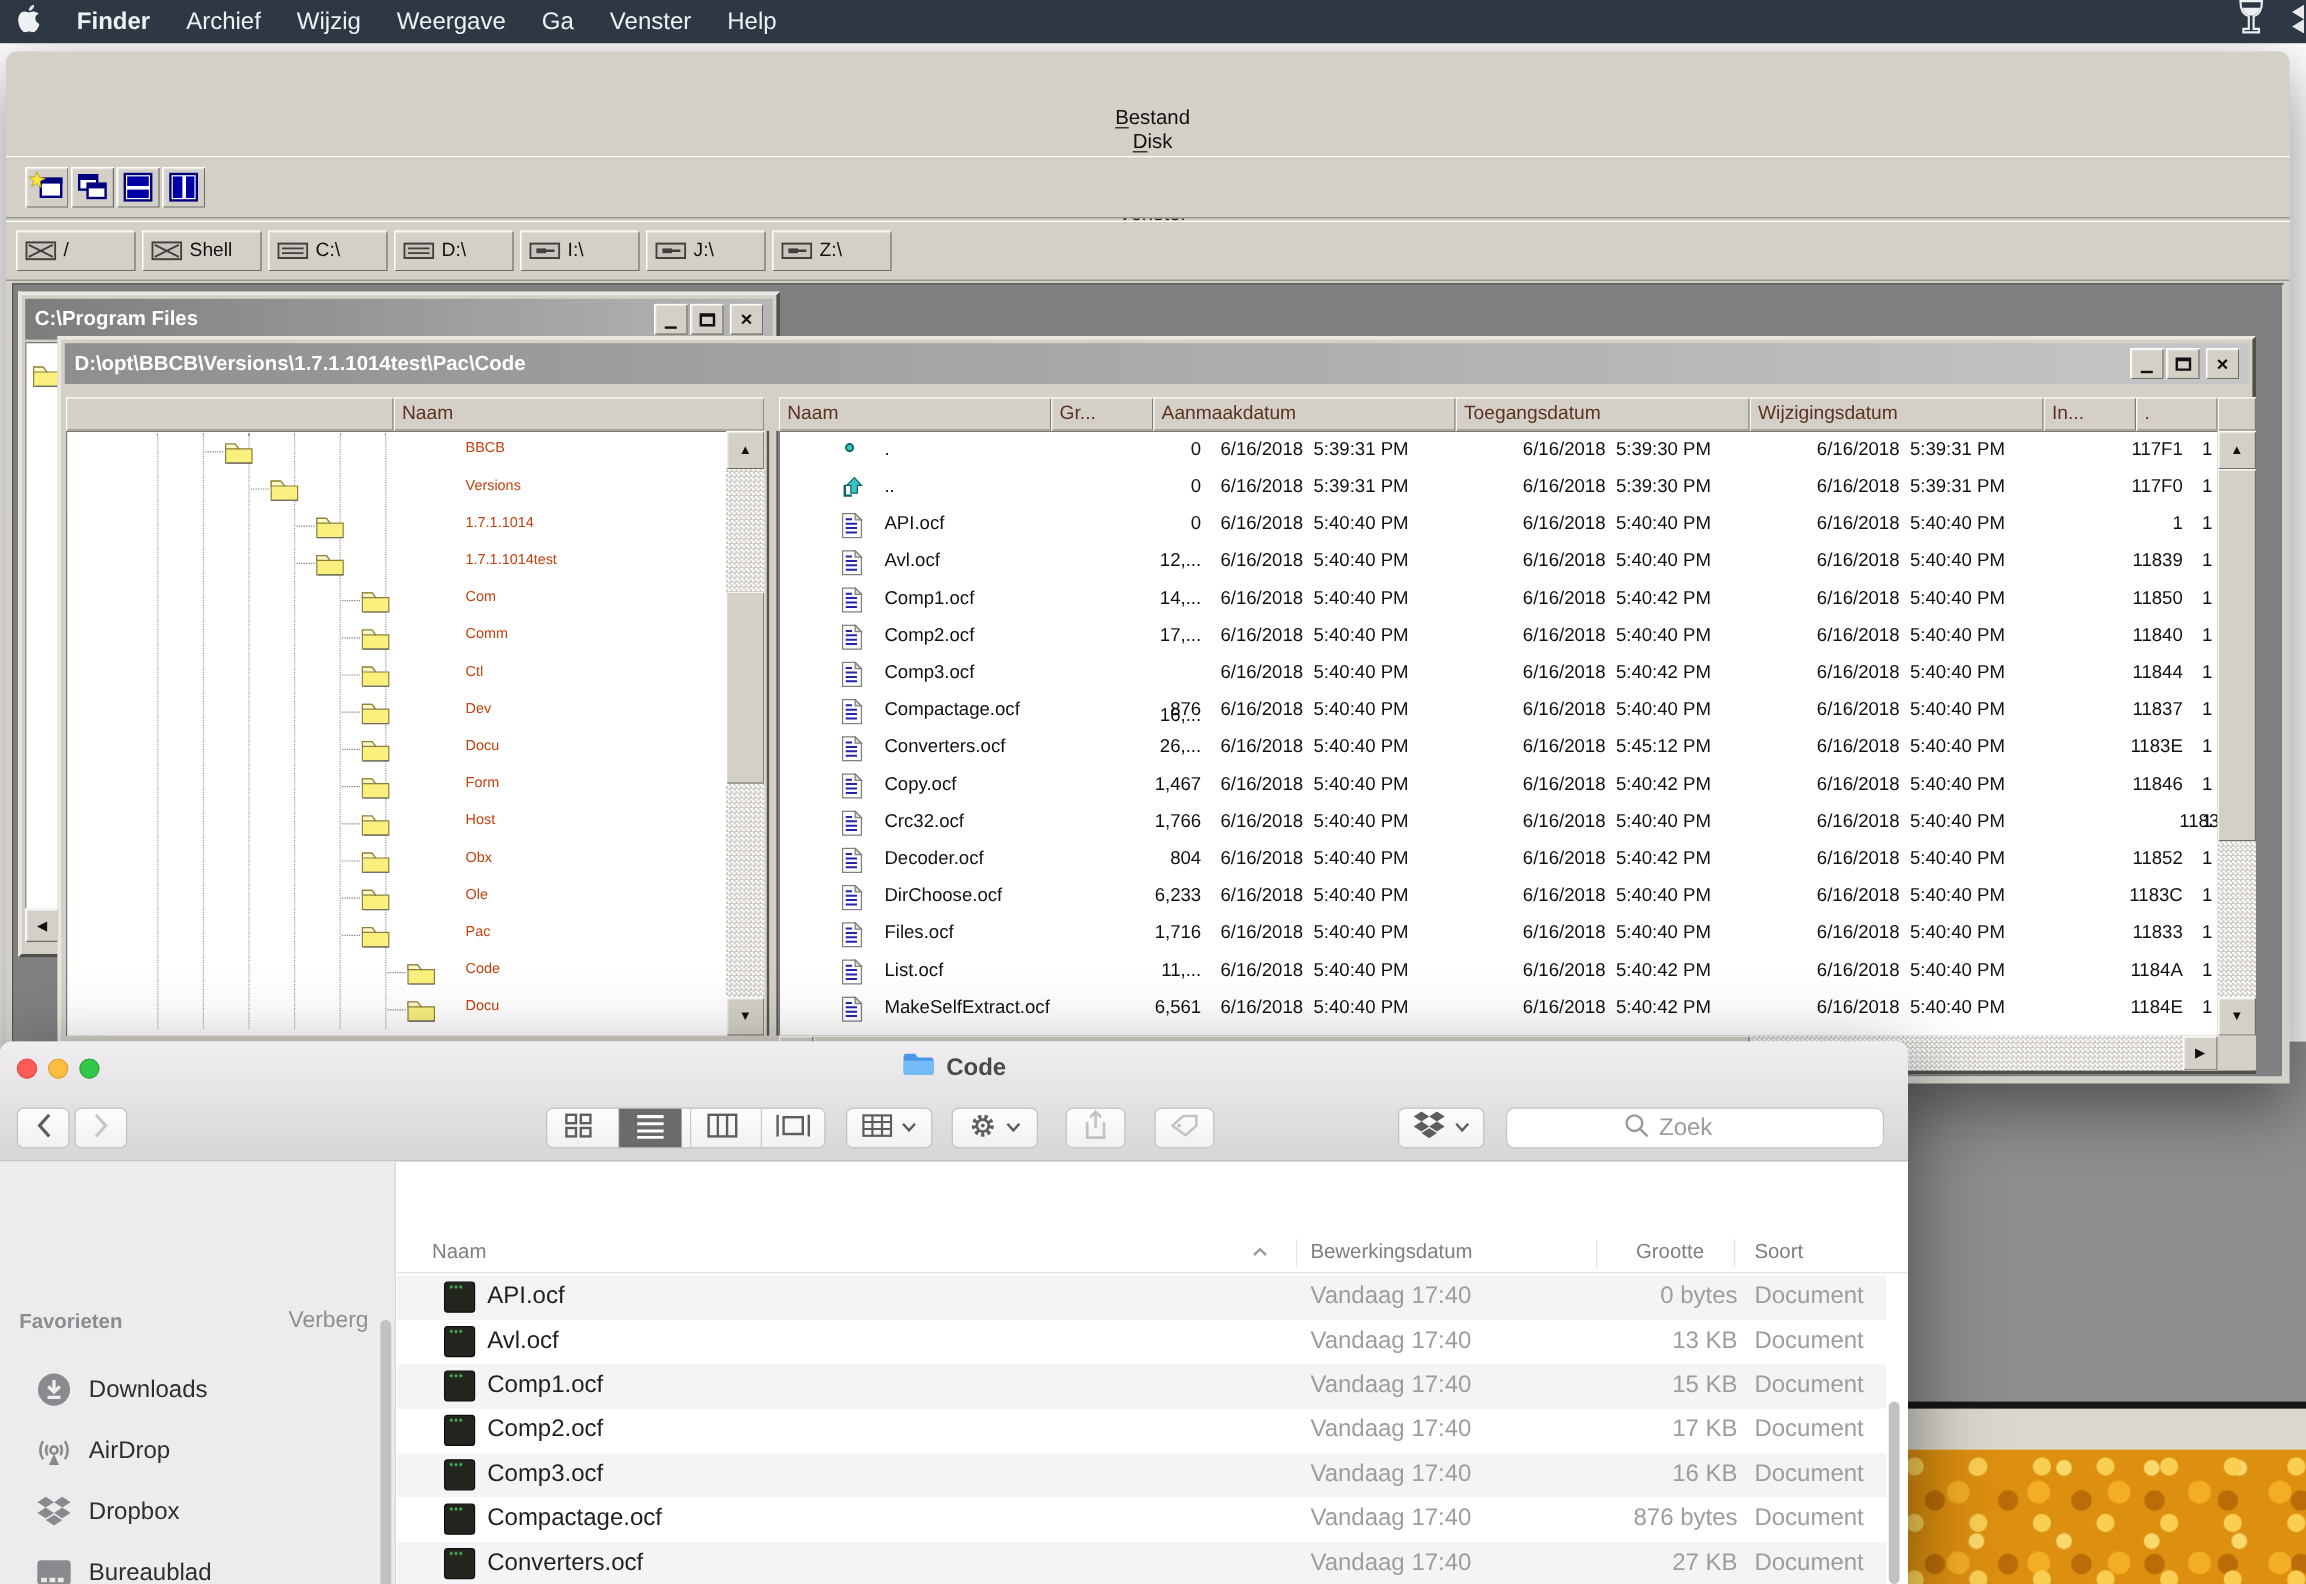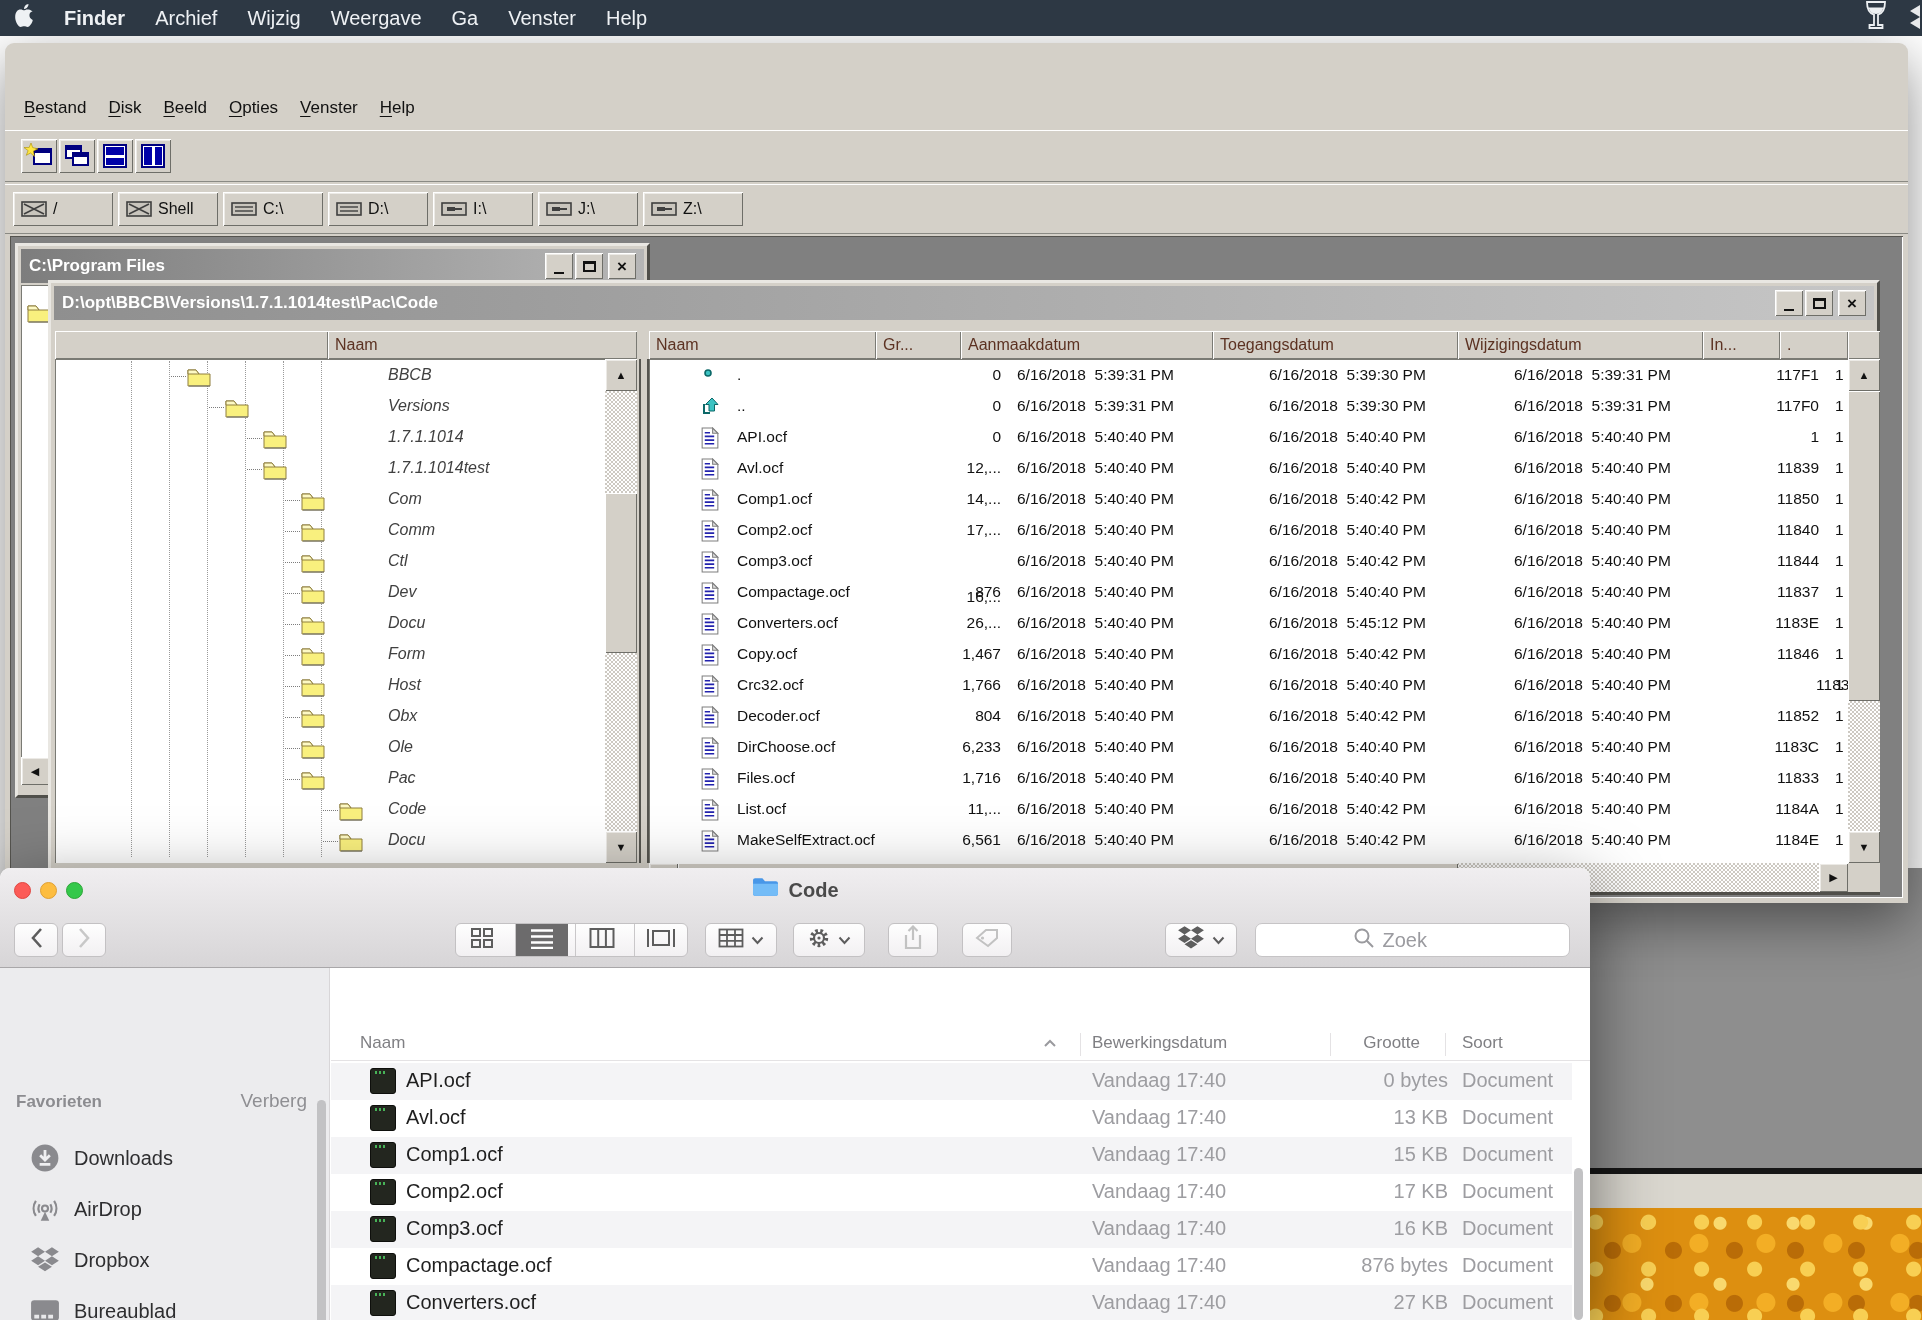--- a/index.html
+++ b/index.html
@@ -16,21 +16,21 @@
   
   .band{position:absolute;left:1585px;width:337px;}
 
   
   #wine-window{position:absolute;left:5px;top:43px;width:1903px;height:860px;background:#d4d0c8;border-radius:9px 9px 0 0;box-shadow:0 18px 55px rgba(0,0,0,.45);}
   #wine-mac-titlebar{position:absolute;left:0;top:0;width:100%;height:45px;background:linear-gradient(#f7f7f7,#eaeaea);border-radius:9px 9px 0 0;border-bottom:1px solid #d2d2d2;}
   .light{position:absolute;top:14px;width:17px;height:17px;border-radius:50%;}
   .light.gray{background:#dcdcdc;border:1px solid #c3c3c3;}
   #wine-title{position:absolute;left:0;top:0;width:100%;height:45px;display:flex;align-items:center;justify-content:center;color:#9b9b9b;font-size:19px;}
   .w95-row{position:absolute;left:0;width:100%;background:#d4d0c8;}
-  #wine-menu{top:45px;height:40px;display:flex;align-items:center;padding-left:8px;font-size:17px;color:#111;}
+  #wine-menu{top:45px;height:40px;display:flex;align-items:center;padding-left:8px;font-size:17px;color:#111;flex-direction:column;}
   #wine-menu .wm{padding:0 11px;}
   #wine-menu u{text-decoration:underline;text-underline-offset:3px;}
   #wine-toolbar{top:87px;height:52px;border-top:1px solid #fff;border-bottom:1px solid #8a8a84;}
   #wine-drivebar{top:141px;height:50px;border-top:1px solid #fff;border-bottom:1px solid #8a8a84;}
   .w95-btn{background:#d4d0c8;box-shadow:inset 1px 1px 0 #ffffff,inset -1px -1px 0 #6e6e68,inset 2px 2px 0 #eceae6;display:flex;align-items:center;justify-content:center;}
   .tool-btn{position:absolute;top:8px;width:36px;height:34px;}
   .drive-btn{position:absolute;top:7px;height:34px;display:flex;align-items:center;justify-content:flex-start;padding-left:8px;gap:6px;font-size:16px;color:#111;}
   #wine-mdi{position:absolute;left:5px;top:193px;width:1893px;height:662px;background:#808080;box-shadow:inset 1px 1px 0 #55544f,inset -1px -1px 0 #fff;overflow:hidden;}
 
   .w95-frame{position:absolute;background:#d4d0c8;border:3px solid;border-color:#e9e7e2 #504f4a #504f4a #e9e7e2;}
@@ -43,21 +43,21 @@
   .g-max{width:13px;height:11px;border:2px solid #111;border-top-width:3px;}
   .g-close{font-size:17px;font-weight:700;color:#111;line-height:1;}
 
   .lv-head{position:absolute;background:#d4d0c8;box-shadow:inset 1px 1px 0 #fff,inset -1px -1px 0 #7a7a74;color:#5c3222;font-size:16px;display:flex;align-items:center;padding:0 7px;height:28px;white-space:nowrap;overflow:hidden;}
   .lv-body{position:absolute;background:#fff;box-shadow:inset 1px 1px 0 #7a7a74;}
   .sb{background:repeating-conic-gradient(#ffffff 0 25%,#cdc9c2 0 50%);background-size:4px 4px;position:absolute;}
   .sb-btn{position:absolute;font-size:11px;color:#111;}
   .thumb{position:absolute;background:#d4d0c8;box-shadow:inset 1px 1px 0 #fff,inset -1px -1px 0 #6e6e68;}
 
   .tree-row,.file-row{position:absolute;height:31px;width:100%;}
-  .tree-label{position:absolute;left:333px;top:5px;font-size:16px;color:#404040;white-space:pre;font-style:italic;}
+  .tree-label{position:absolute;left:333px;top:5px;font-size:12px;color:#c2410c;white-space:pre;}
   .tree-icon{position:absolute;top:5px;}
   .tree-tick{position:absolute;top:15px;width:15px;border-top:1px dotted #7d7d7d;}
   .guide{position:absolute;border-left:1px dotted #9a9a9a;}
   .cell{position:absolute;top:5px;font-size:15.5px;color:#111;white-space:pre;}
   .cell.r{text-align:right;}
   .file-icon{position:absolute;top:4px;}
 
   
   #finder{position:absolute;left:0px;top:868px;width:1590px;height:452px;border-radius:10px 10px 0 0;overflow:hidden;box-shadow:0 22px 70px rgba(0,0,0,.5);background:#fff;}
   #finder-top{position:absolute;left:0;top:0;width:100%;height:100px;background:linear-gradient(#f0eef0,#d7d5d7);border-bottom:1px solid #a9a7a9;}

